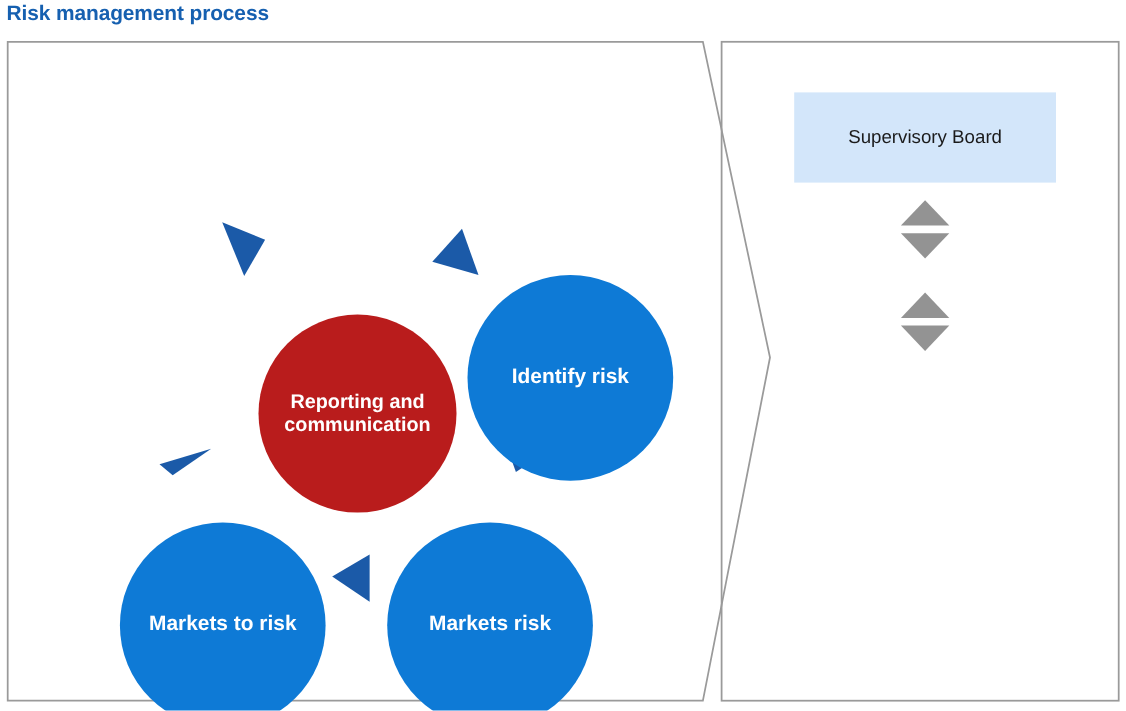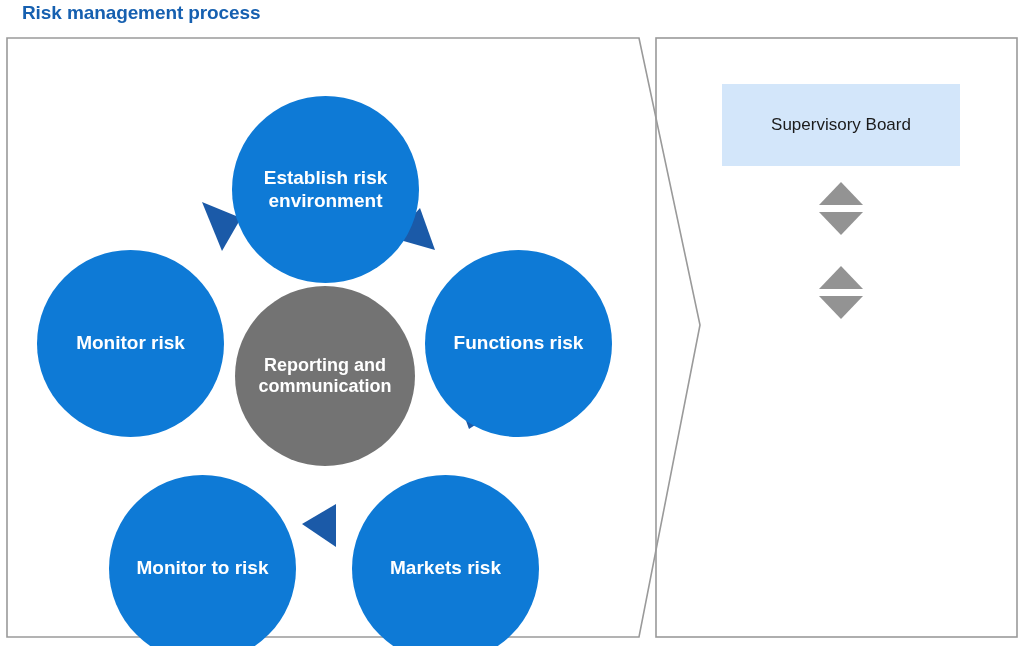--- a/index.html
+++ b/index.html
@@ -19,21 +19,20 @@
   
   #page-title {
     position: absolute;
     left: 6px;
     top: 2px;
     font-size: 19px;
     font-weight: bold;
     color: #1660b0;
     letter-spacing: -0.1px;
     white-space: nowrap;
-    margin-left: 16px;
   }
 
   
   #left-panel-svg, #right-panel-svg {
     position: absolute;
     left: 0;
     top: 0;
   }
 
   
@@ -52,21 +51,21 @@
     color: #ffffff;
     display: flex;
     align-items: center;
     justify-content: center;
     text-align: center;
     font-weight: bold;
     line-height: 1.18;
     box-sizing: border-box;
   }
   .node-circle.center {
-    background: #737373;
+    background: #b91c1c;
     font-weight: bold;
   }
 
   #node-establish { left: 225px; top: 58px;  width: 187px; height: 187px; font-size: 19px; }
   #node-identify  { left: 418px; top: 212px; width: 187px; height: 187px; font-size: 19px; }
   #node-analyze   { left: 345px; top: 437px; width: 187px; height: 187px; font-size: 19px; }
   #node-respond   { left: 102px; top: 437px; width: 187px; height: 187px; font-size: 19px; }
   #node-monitor   { left: 30px;  top: 212px; width: 187px; height: 187px; font-size: 19px; }
   #node-center    { left: 228px; top: 248px; width: 180px; height: 180px; font-size: 18px; }
 
@@ -129,39 +128,33 @@
 
     <polygon points="413,170 428,212 386,200" fill="#1b5aa8"></polygon>
 
     <polygon points="449,355 500,366 462,391" fill="#1b5aa8"></polygon>
 
     <polygon points="295,486 329,466 329,509" fill="#1b5aa8"></polygon>
 
     <polygon points="138,384 185,370 150,394" fill="#1b5aa8"></polygon>
   </svg>
 
-  <div class="node-circle" id="node-establish">
-    <span>Establish risk environment</span>
-  </div>
 
   <div class="node-circle" id="node-identify">
-    <span>Functions risk</span>
+    <span>Identify risk</span>
   </div>
 
   <div class="node-circle" id="node-analyze">
     <span>Markets risk</span>
   </div>
 
   <div class="node-circle" id="node-respond">
-    <span>Monitor to risk</span>
+    <span>Markets to risk</span>
   </div>
 
-  <div class="node-circle" id="node-monitor">
-    <span>Monitor risk</span>
-  </div>
 
   <div class="node-circle center" id="node-center">
     <span>Reporting and communication</span>
   </div>
 
 </div>
 
 <div id="governance-column">
 
   <div class="gov-box">

